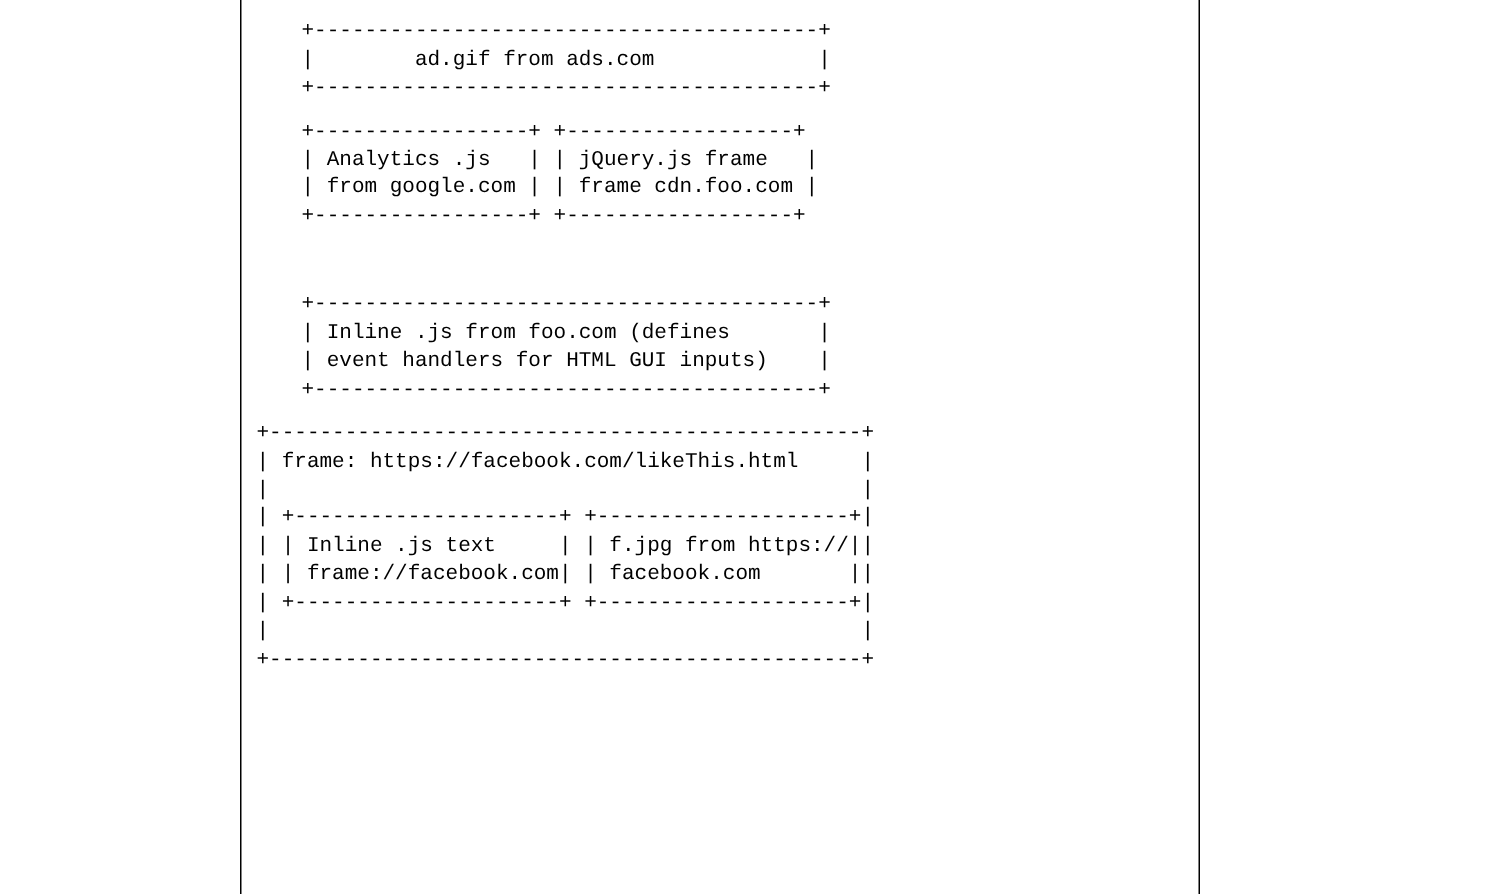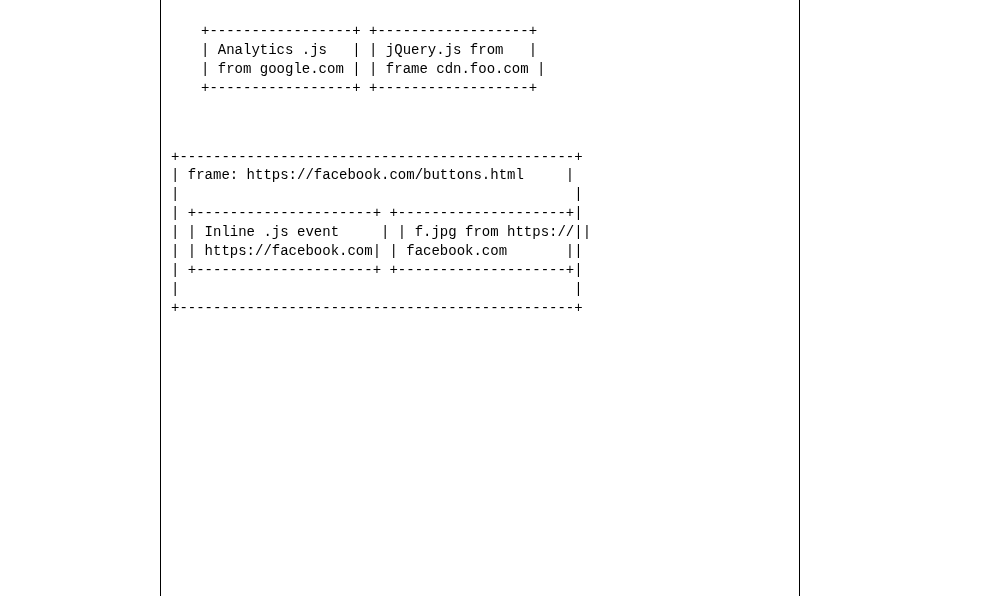--- a/index.html
+++ b/index.html
@@ -39,42 +39,49 @@
   .block { margin-left: 40px; }
   .block-tight { margin-left: 10px; }
   .spacer { height: 10px; }
 </style>
 </head>
 <body>
 
 <div class="page">
   <div class="outer-frame">
 
+    <pre class="block"><span>+----------------------------------------+</span>
+<span>|        ad.gif from ads.com             |</span>
+<span>+----------------------------------------+</span></pre>
 
     <div class="spacer"></div>
 
     <pre class="block"><span>+-----------------+ +------------------+</span>
-<span>| Analytics .js   | | jQuery.js from   |</span>
+<span>| Analytics .js   | | jQuery.js frame   |</span>
 <span>| from google.com | | frame cdn.foo.com |</span>
 <span>+-----------------+ +------------------+</span></pre>
 
     <div class="spacer"></div>
     <div class="spacer"></div>
 
 
     <div class="spacer"></div>
     <div class="spacer"></div>
 
+    <pre class="block"><span>+----------------------------------------+</span>
+<span>| Inline .js from foo.com (defines       |</span>
+<span>| event handlers for HTML GUI inputs)    |</span>
+<span>+----------------------------------------+</span></pre>
 
     <div class="spacer"></div>
 
     <pre class="block-tight"><span>+-----------------------------------------------+</span>
-<span>| frame: https://facebook.com/buttons.html     |</span>
+<span>| frame: https://facebook.com/likeThis.html     |</span>
 <span>|                                               |</span>
 <span>| +---------------------+ +--------------------+|</span>
-<span>| | Inline .js event     | | f.jpg from https://||</span>
-<span>| | https://facebook.com| | facebook.com       ||</span>
+<span>| | Inline .js text     | | f.jpg from https://||</span>
+<span>| | frame://facebook.com| | facebook.com       ||</span>
 <span>| +---------------------+ +--------------------+|</span>
 <span>|                                               |</span>
 <span>+-----------------------------------------------+</span></pre>
 
   </div>
 </div>
 
 </body></html>

